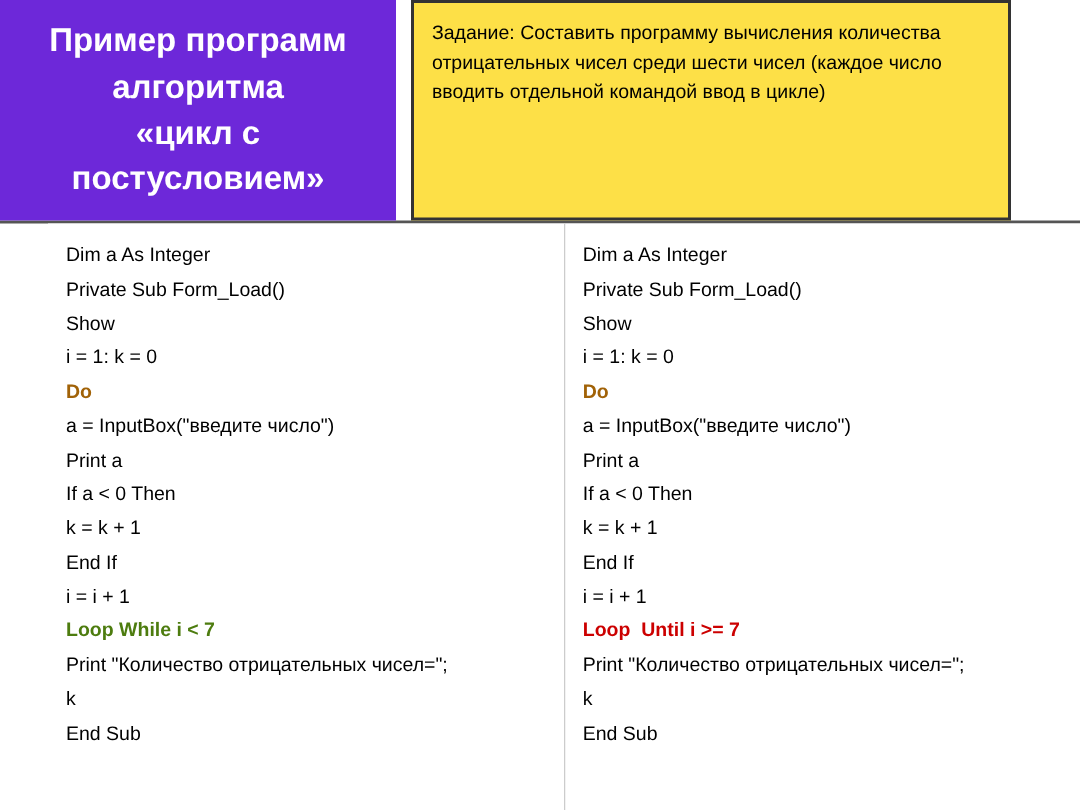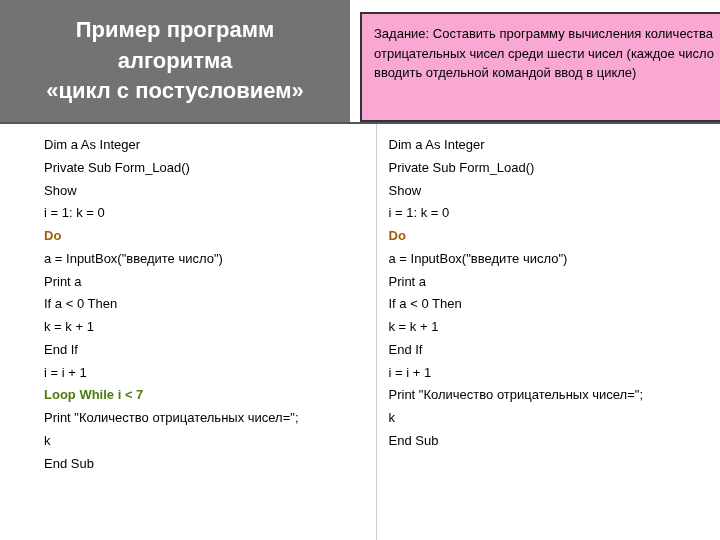--- a/index.html
+++ b/index.html
@@ -21,46 +21,45 @@
 
     
     .header {
       display: flex;
       width: 100%;
       position: relative;
       min-height: 110px;
     }
 
     .title-box {
-      background: #737373;
+      background: #6d28d9;
       color: #fff;
       font-size: 22px;
       font-weight: bold;
       padding: 12px 16px;
-      width: 350px;
+      width: 264px;
       min-height: 110px;
       display: flex;
       align-items: center;
       justify-content: center;
       text-align: center;
       line-height: 1.4;
       flex-shrink: 0;
     }
 
     .task-box {
-      background: #f9a8d4;
+      background: #fde047;
       border: 2px solid #333;
       font-size: 13px;
       padding: 10px 12px;
       width: 400px;
       min-height: 110px;
       line-height: 1.5;
       flex-shrink: 0;
       margin-left: 10px;
-      margin-top: 12px;
     }
 
     
     .panels {
       display: flex;
       flex: 1;
       border-top: 2px solid #555;
       padding-left: 32px;
     }
 
@@ -136,19 +135,20 @@
         <div class="code-line">Private Sub Form_Load()</div>
         <div class="code-line">Show</div>
         <div class="code-line">i = 1: k = 0</div>
         <div class="code-line bold-blue">Do</div>
         <div class="code-line">a = InputBox("введите число")</div>
         <div class="code-line">Print a</div>
         <div class="code-line">If a &lt; 0 Then</div>
         <div class="code-line">k = k + 1</div>
         <div class="code-line">End If</div>
         <div class="code-line">i = i + 1</div>
+        <div class="code-line loop-until">Loop  Until i &gt;= 7</div>
         <div class="code-line">Print "Количество отрицательных чисел=";</div>
         <div class="code-line">k</div>
         <div class="code-line">End Sub</div>
       </div>
   </div>
 
 </div>
 
 </body></html>

